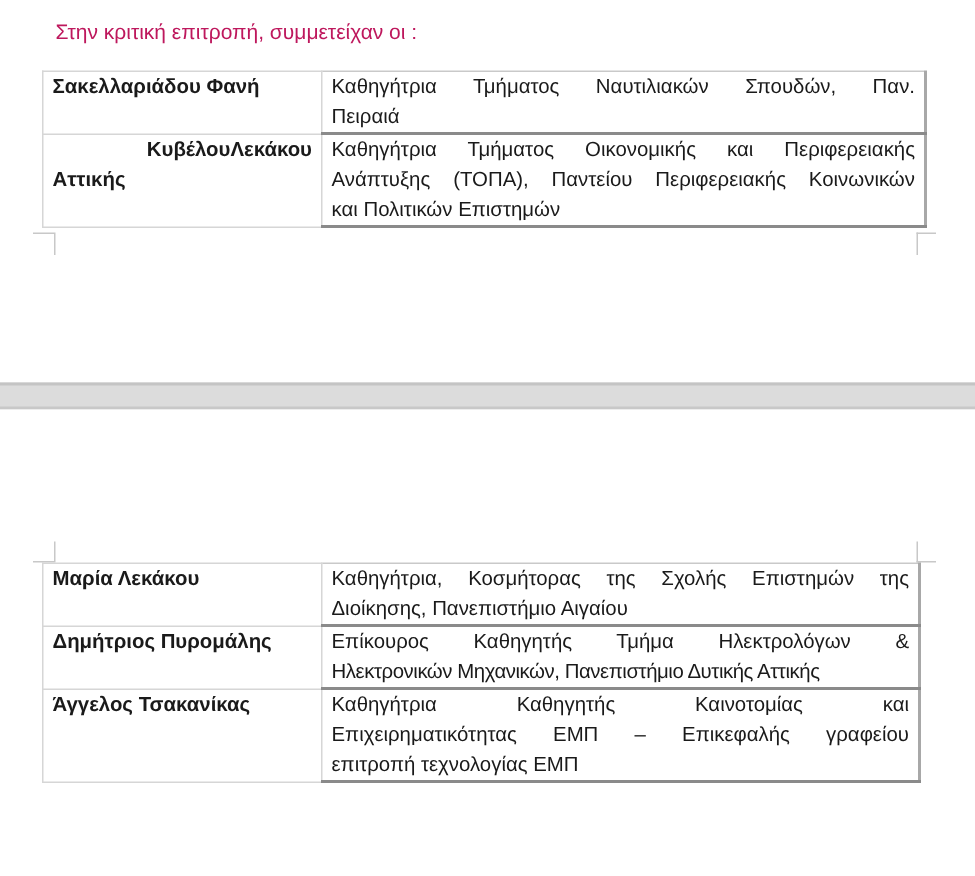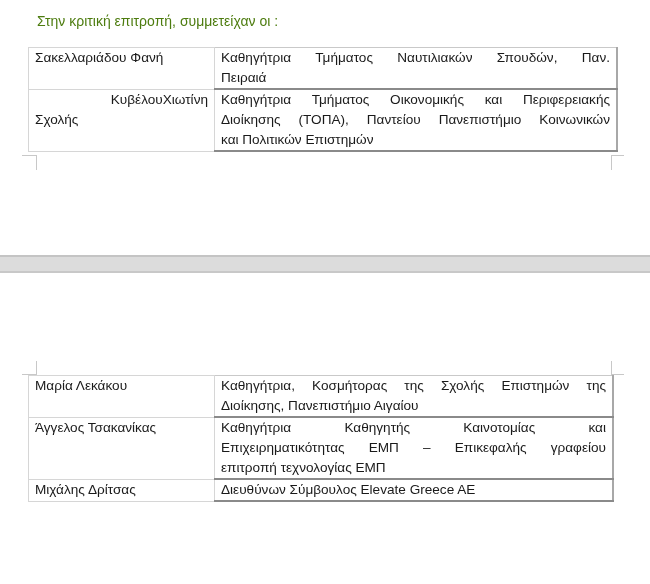--- a/index.html
+++ b/index.html
@@ -14,34 +14,34 @@
     .page-bottom { top: 273px; height: 311px; }
     .page-gap {
       position: absolute; left: 0; top: 255px; width: 650px; height: 18px;
       background: #dcdcdc;
       border-top: 2px solid #c4c4c4;
       border-bottom: 2px solid #c8c8c8;
       box-sizing: border-box;
     }
     .intro {
       position: absolute; left: 37px; top: 13px;
-      font-size: 14px; color: #4d7c0f;
+      font-size: 14px; color: #be185d;
       white-space: nowrap;
     }
     table.committee {
       position: absolute;
       border-collapse: collapse;
       font-size: 13.6px; line-height: 20px;
     }
     table.committee td {
       vertical-align: top;
       padding: 0 6px 0 6px;
     }
     table.committee td.name {
-      font-weight: normal; width: 173px;
+      font-weight: bold; width: 173px;
       border: 1px solid #d6d6d6;
     }
     table.committee td.role {
       text-align: justify; text-align-last: auto;
       border: 1px solid #c9c9c9;
       border-bottom: 2px solid #8a8a8a;
       border-right: 2px solid #a8a8a8;
     }
     .justify-last { text-align-last: justify; }
     .t1 { left: 28px; top: 47px; width: 590px; }
@@ -70,27 +70,27 @@
       </td>
       <td class="role">
         <div class="justify-last">Καθηγήτρια Τμήματος Ναυτιλιακών Σπουδών, Παν.</div>
         <div>Πειραιά</div>
       </td>
     </tr>
     <tr style="height:61px;">
       <td class="name">
         <div class="split-name">
           <span>Κυβέλου</span>
-          <span>Χιωτίνη</span>
+          <span>Λεκάκου</span>
         </div>
-        <div>Σχολής</div>
+        <div>Αττικής</div>
       </td>
       <td class="role">
         <div class="justify-last">Καθηγήτρια Τμήματος Οικονομικής και Περιφερειακής</div>
-        <div class="justify-last">Διοίκησης (ΤΟΠΑ), Παντείου Πανεπιστήμιο Κοινωνικών</div>
+        <div class="justify-last">Ανάπτυξης (ΤΟΠΑ), Παντείου Περιφερειακής Κοινωνικών</div>
         <div>και Πολιτικών Επιστημών</div>
       </td>
     </tr>
   </tbody>
     </table>
 
   <div class="corner" style="left:22px; top:155px; width:14px; height:1px;"></div>
   <div class="corner" style="left:36px; top:155px; width:1px; height:15px;"></div>
   <div class="corner" style="left:611px; top:155px; width:13px; height:1px;"></div>
   <div class="corner" style="left:611px; top:155px; width:1px; height:15px;"></div>
@@ -109,32 +109,33 @@
   <tbody>
       <tr style="height:41px;">
     <td class="name">
       <span>Μαρία Λεκάκου</span>
     </td>
     <td class="role">
       <div class="justify-last">Καθηγήτρια, Κοσμήτορας της Σχολής Επιστημών της</div>
       <div>Διοίκησης, Πανεπιστήμιο Αιγαίου</div>
     </td>
   </tr>
+  <tr style="height:41px;">
+    <td class="name">
+      <span>Δημήτριος Πυρομάλης</span>
+    </td>
+    <td class="role">
+      <div class="justify-last">Επίκουρος Καθηγητής Τμήμα Ηλεκτρολόγων &amp;</div>
+      <div style="white-space:nowrap; letter-spacing:-0.3px;">Ηλεκτρονικών Μηχανικών, Πανεπιστήμιο Δυτικής Αττικής</div>
+    </td>
+  </tr>
   <tr style="height:61px;border-radius:15px;">
     <td class="name">
       <span>Άγγελος Τσακανίκας</span>
     </td>
     <td class="role">
       <div class="justify-last">Καθηγήτρια Καθηγητής Καινοτομίας και</div>
       <div class="justify-last">Επιχειρηματικότητας ΕΜΠ – Επικεφαλής γραφείου</div>
       <div>επιτροπή τεχνολογίας ΕΜΠ</div>
     </td>
   </tr>
-  <tr style="height:20px;">
-    <td class="name">
-      <span>Μιχάλης Δρίτσας</span>
-    </td>
-    <td class="role">
-      <div>Διευθύνων Σύμβουλος Elevate Greece AE</div>
-    </td>
-  </tr>
 </tbody>
   </table>
 
 </body></html>

